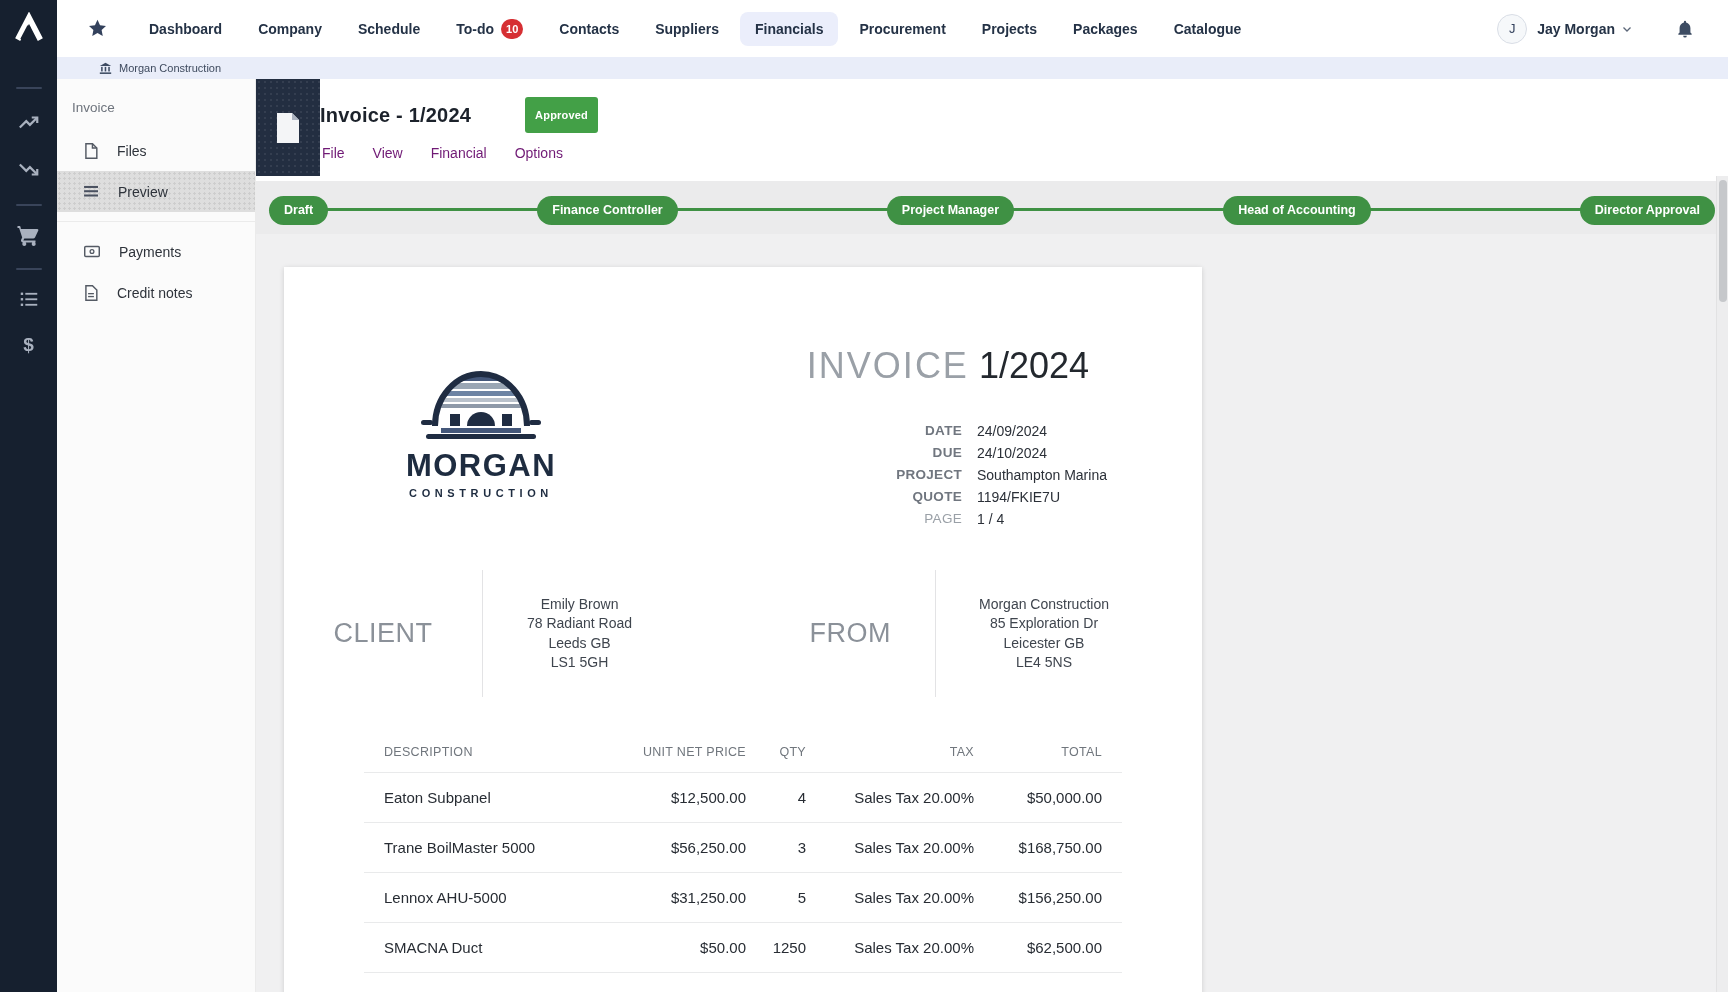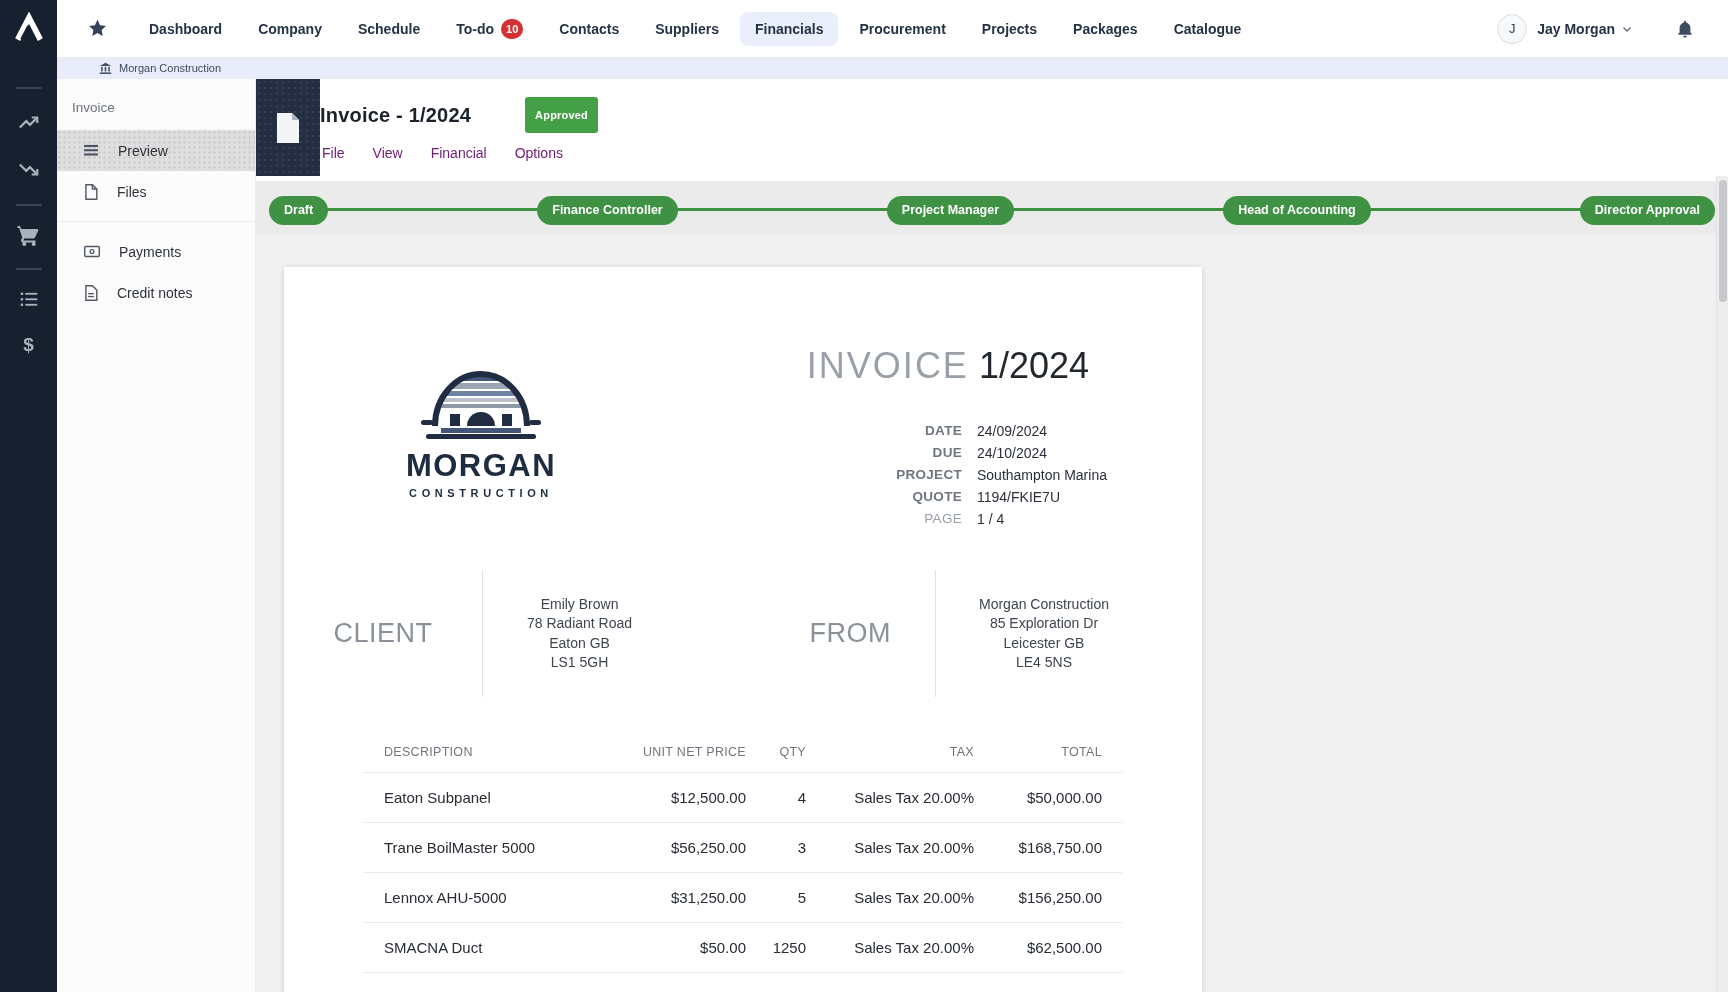--- a/index.html
+++ b/index.html
@@ -231,34 +231,34 @@
           <rect x="7" y="6" width="1.9" height="5.6"></rect>
           <rect x="11.4" y="6" width="1.9" height="5.6"></rect>
           <rect x="1" y="12.8" width="14" height="1.9"></rect>
         </svg>
       <span class="crumb-label">Morgan Construction</span>
     </span>
   </div>
 
   <aside class="subsidebar">
     <div class="section-label">Invoice</div>
+    <div class="side-item">
+      <svg width="14" height="16" viewBox="0 0 18 22">
+          <path d="M2 1h9l6 6v14H2z" fill="none" stroke="#545a64" stroke-width="2"></path>
+          <path d="M11 1v6h6" fill="none" stroke="#545a64" stroke-width="2"></path>
+        </svg>
+      <span>Files</span>
+    </div>
     <div class="side-item active">
       <svg width="15" height="13" viewBox="0 0 16 14" fill="#4a5160">
           <rect y="1" width="15" height="2.2"></rect>
           <rect y="5.6" width="15" height="2.2"></rect>
           <rect y="10.2" width="15" height="2.2"></rect>
         </svg>
       <span>Preview</span>
-    </div>
-    <div class="side-item">
-      <svg width="14" height="16" viewBox="0 0 18 22">
-          <path d="M2 1h9l6 6v14H2z" fill="none" stroke="#545a64" stroke-width="2"></path>
-          <path d="M11 1v6h6" fill="none" stroke="#545a64" stroke-width="2"></path>
-        </svg>
-      <span>Files</span>
     </div>
     <div class="side-divider"></div>
     <div class="side-item">
       <svg width="16" height="13" viewBox="0 0 22 16">
           <rect x="1" y="1" width="20" height="14" rx="1.5" fill="none" stroke="#545a64" stroke-width="2"></rect>
           <circle cx="11" cy="8" r="2.6" fill="none" stroke="#545a64" stroke-width="1.8"></circle>
         </svg>
       <span>Payments</span>
     </div>
     <div class="side-item">
@@ -366,21 +366,21 @@
 
         <div class="parties">
           <div class="cell-client">
               <span class="party-heading">CLIENT</span>
             </div>
           <div class="vline"></div>
           <div class="cell-mid">
             <div class="addr">
               <div>Emily Brown</div>
               <div>78 Radiant Road</div>
-              <div>Eaton GB</div>
+              <div>Leeds GB</div>
               <div>LS1 5GH</div>
             </div>
             <span class="party-heading">FROM</span>
           </div>
           <div class="vline"></div>
           <div class="cell-from">
             <div class="addr">
               <div>Morgan Construction</div>
               <div>85 Exploration Dr</div>
               <div>Leicester GB</div>

